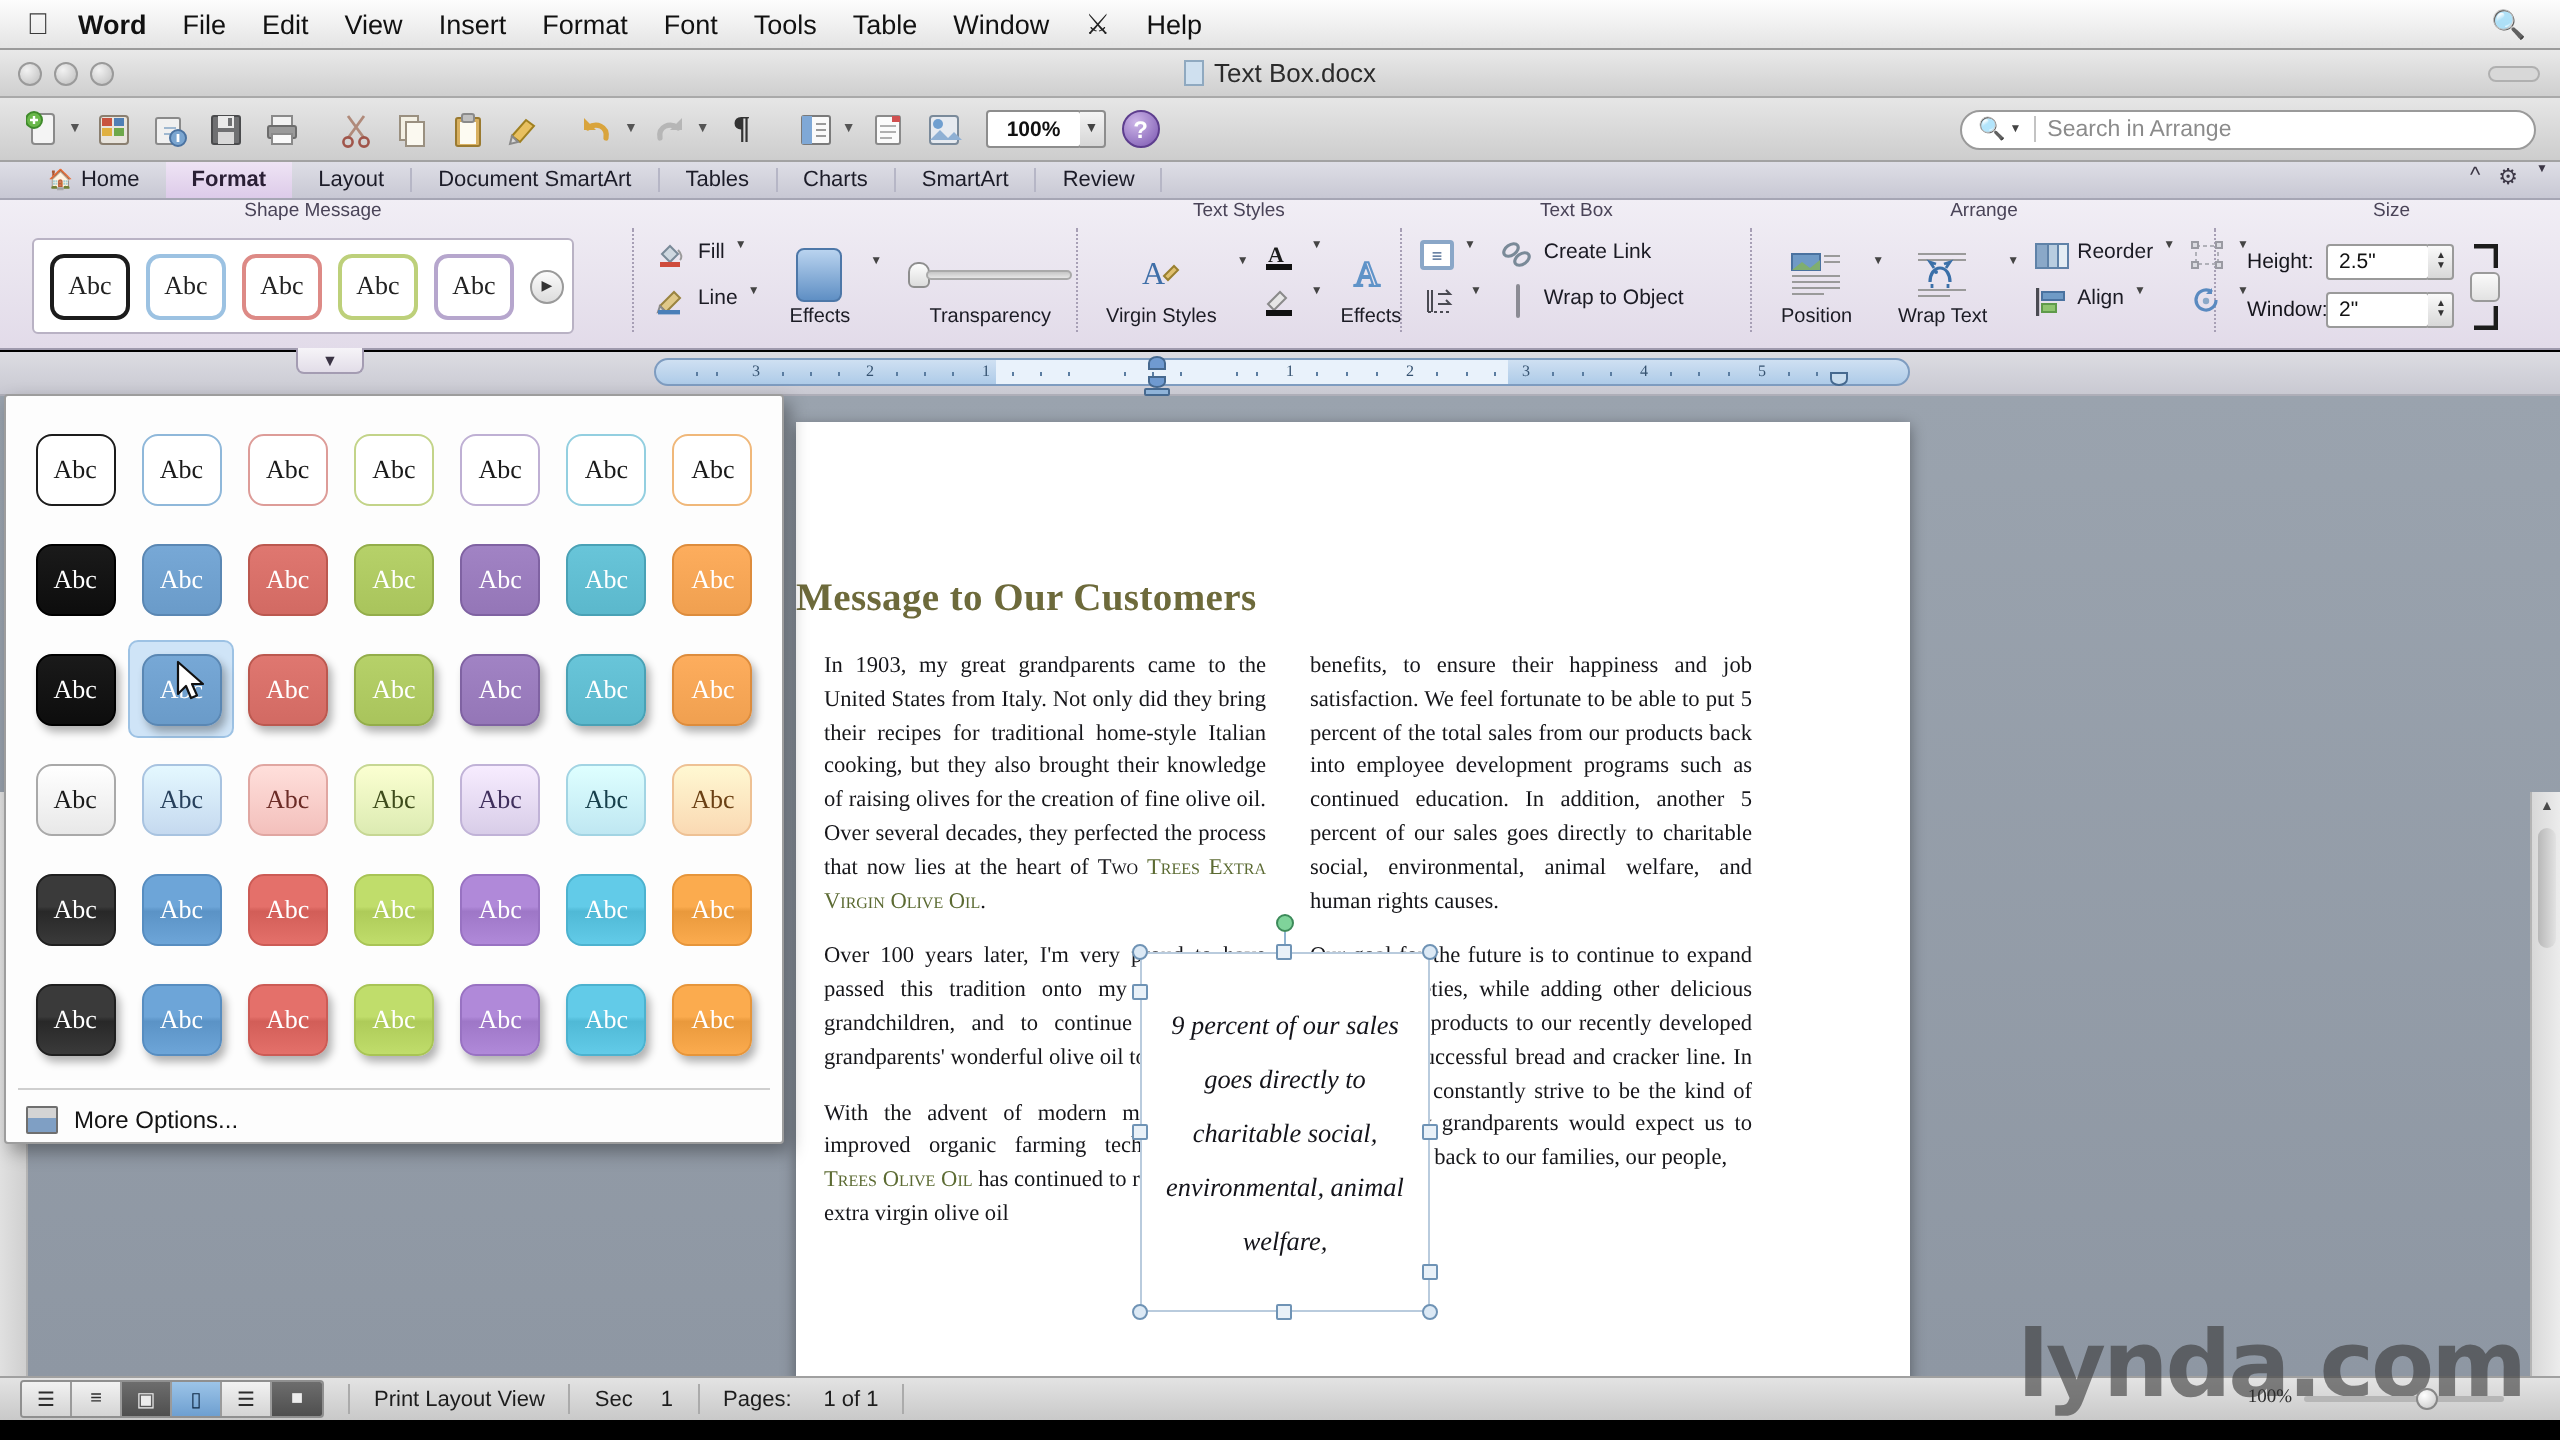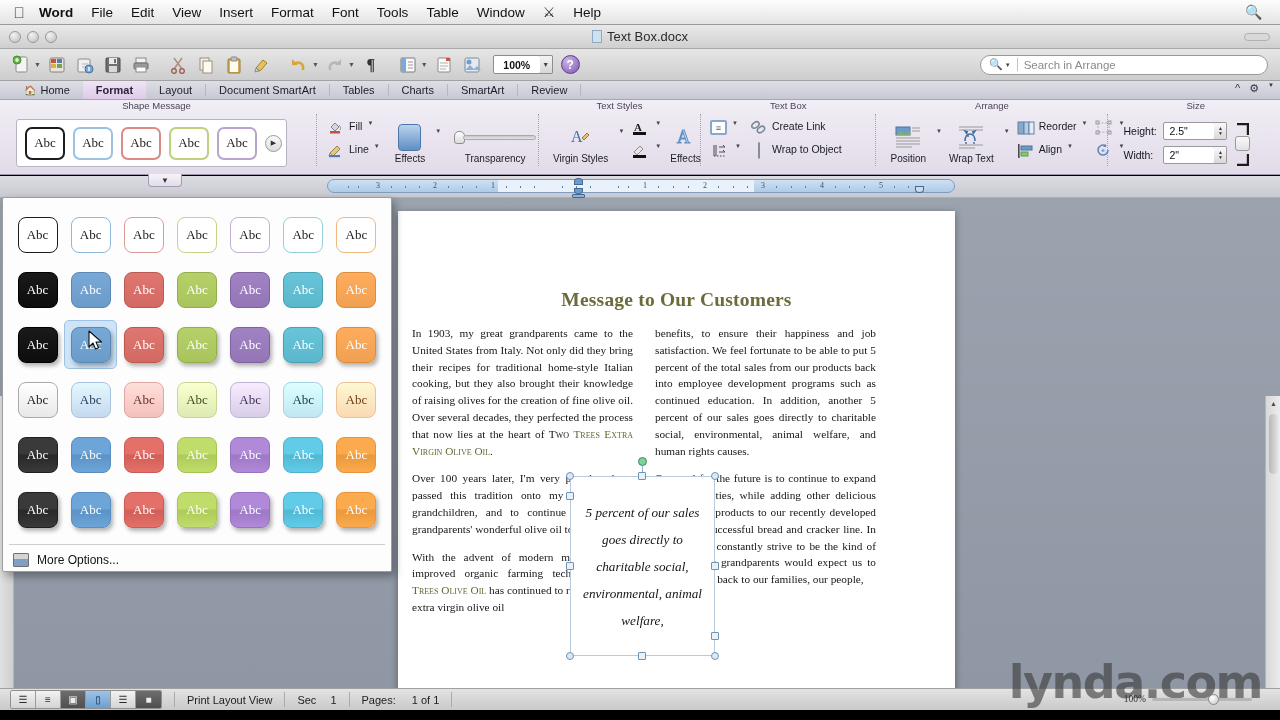--- a/index.html
+++ b/index.html
@@ -214,21 +214,21 @@
   
   .canvas {
     position: absolute; top: 198px; left: 0; width: 1280px; height: 490px;
     background: linear-gradient(#9aa3ae, #8e97a3);
   }
   .page {
     position: absolute; left: 398px; top: 13px; width: 557px; height: 480px;
     background: #fff; box-shadow: 0 2px 7px rgba(0,0,0,.4);
   }
   .doc-title {
-    text-align: center; font-family: "Liberation Serif", serif;
+    text-align: left; font-family: "Liberation Serif", serif;
     font-weight: bold; font-size: 19.5px; color: #6d6a3b;
     margin-top: 78px; letter-spacing: .2px;
   }
   .cols { display: flex; gap: 22px; padding: 14px 14px 0 14px; }
   .col { width: 221px; }
   .col p {
     font-family: "Liberation Serif", serif; font-size: 11.3px; line-height: 16.8px;
     color: #16161a; text-align: justify; margin-bottom: 11px;
   }
   .smallcaps { font-variant: small-caps; }
@@ -765,21 +765,21 @@
         <div class="ctl" style="margin-left:6px;">
           <div class="size-row">
             <span class="size-lbl">Height:</span>
             <span class="size-input">2.5"</span>
             <span class="stepper">
                 <span>▲</span>
                 <span>▼</span>
               </span>
           </div>
           <div class="size-row">
-            <span class="size-lbl">Width:</span>
+            <span class="size-lbl">Window:</span>
             <span class="size-input">2"</span>
             <span class="stepper">
                 <span>▲</span>
                 <span>▼</span>
               </span>
           </div>
         </div>
         <div class="ctl" style="margin-left:8px;align-items:center;">
           <div class="crop-mark">
             <svg width="13" height="13" viewBox="0 0 13 13">
@@ -858,21 +858,21 @@
           <p>Over 100 years later, I'm very proud to have passed this tradition onto my children and grandchildren, and to continue offering my grandparents' wonderful olive oil to the world.</p>
           <p>With the advent of modern machinery and improved organic farming techniques, <span class="sc-green">Two Trees Olive Oil</span> has continued to raise the bar in extra virgin olive oil</p>
         </div>
         <div class="col">
           <p>benefits, to ensure their happiness and job satisfaction. We feel fortunate to be able to put 5 percent of the total sales from our products back into employee development programs such as continued education. In addition, another 5 percent of our sales goes directly to charitable social, environmental, animal welfare, and human rights causes.</p>
           <p>Our goal for the future is to continue to expand our oil varieties, while adding other delicious and inspired products to our recently developed and wildly successful bread and cracker line. In addition, we constantly strive to be the kind of company my grandparents would expect us to be, by giving back to our families, our people,</p>
         </div>
       </div>
 
       <div class="textbox">
-        <p>5 percent of our sales goes directly to charitable social, environmental, animal welfare,</p>
+        <p>9 percent of our sales goes directly to charitable social, environmental, animal welfare,</p>
       </div>
       <div class="rot-stem" style="left:244px;top:255px;height:11px;"></div>
       <div class="rot-handle" style="left:240px;top:246px;"></div>
       <div class="handle round" style="left:168px;top:261px;"></div>
       <div class="handle" style="left:240px;top:261px;"></div>
       <div class="handle round" style="left:313px;top:261px;"></div>
       <div class="handle" style="left:168px;top:351px;"></div>
       <div class="handle" style="left:313px;top:351px;"></div>
       <div class="handle round" style="left:168px;top:441px;"></div>
       <div class="handle" style="left:240px;top:441px;"></div>

